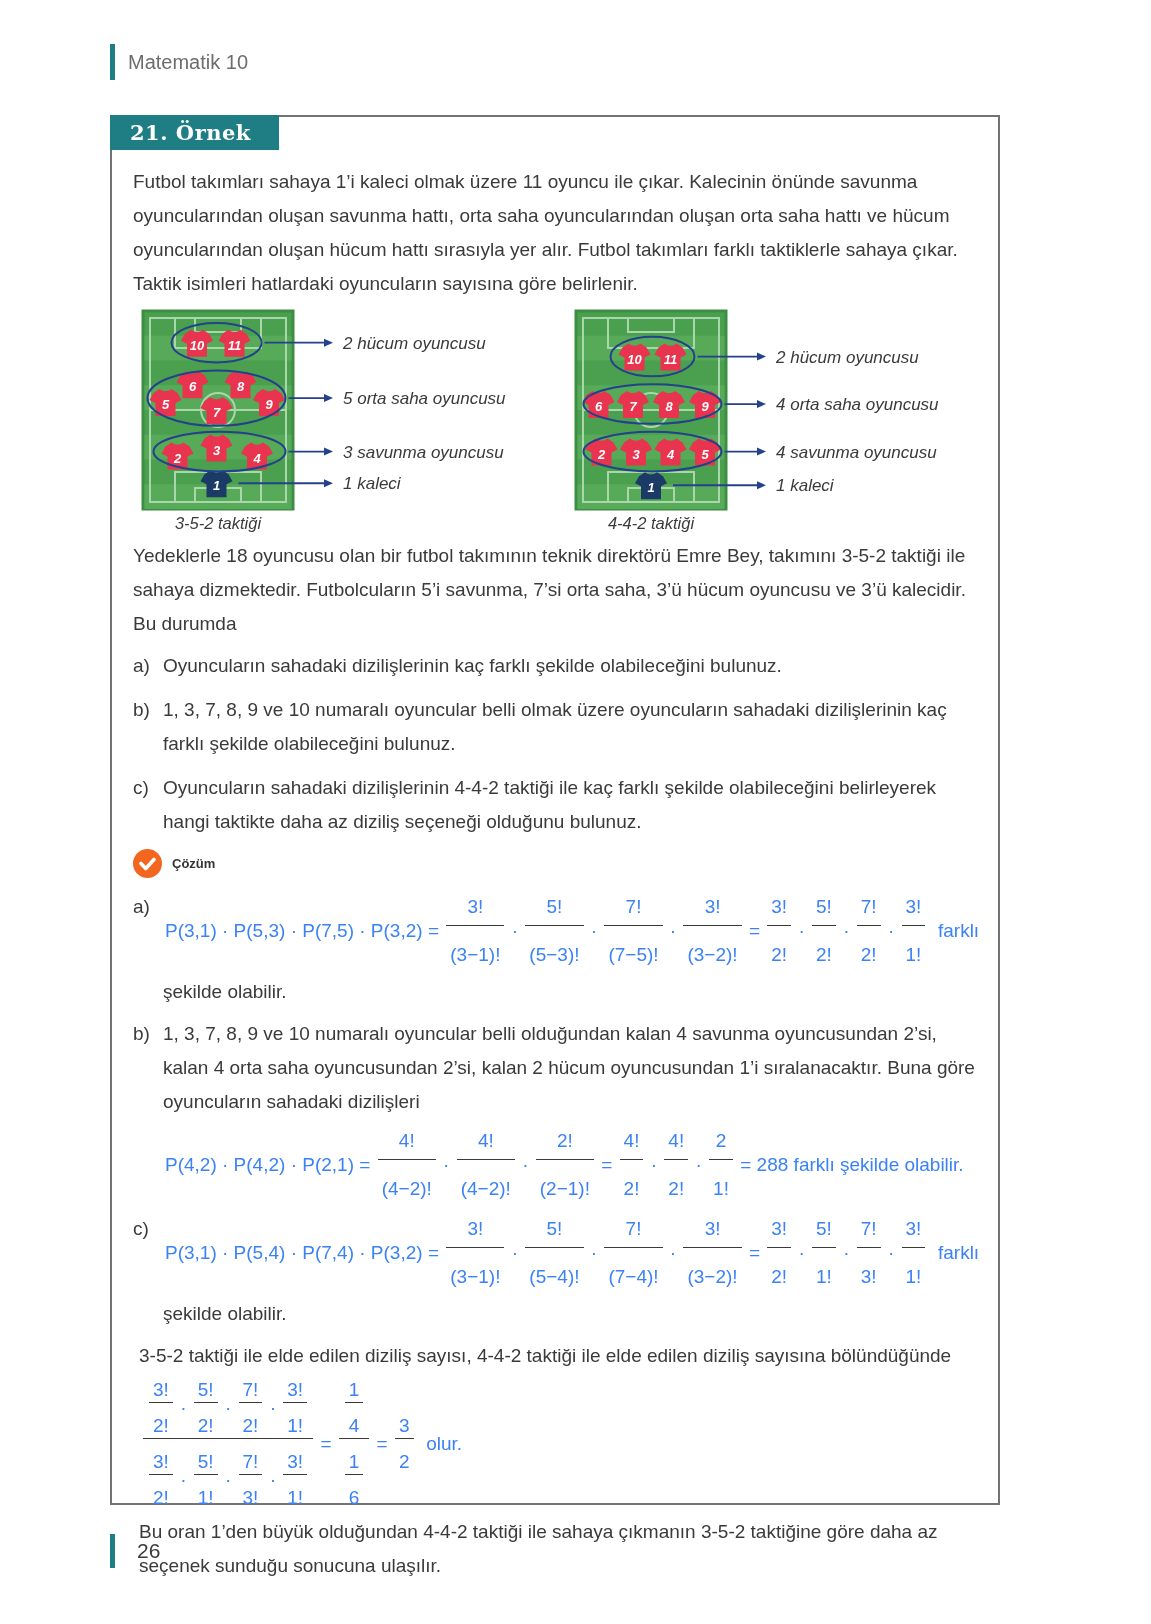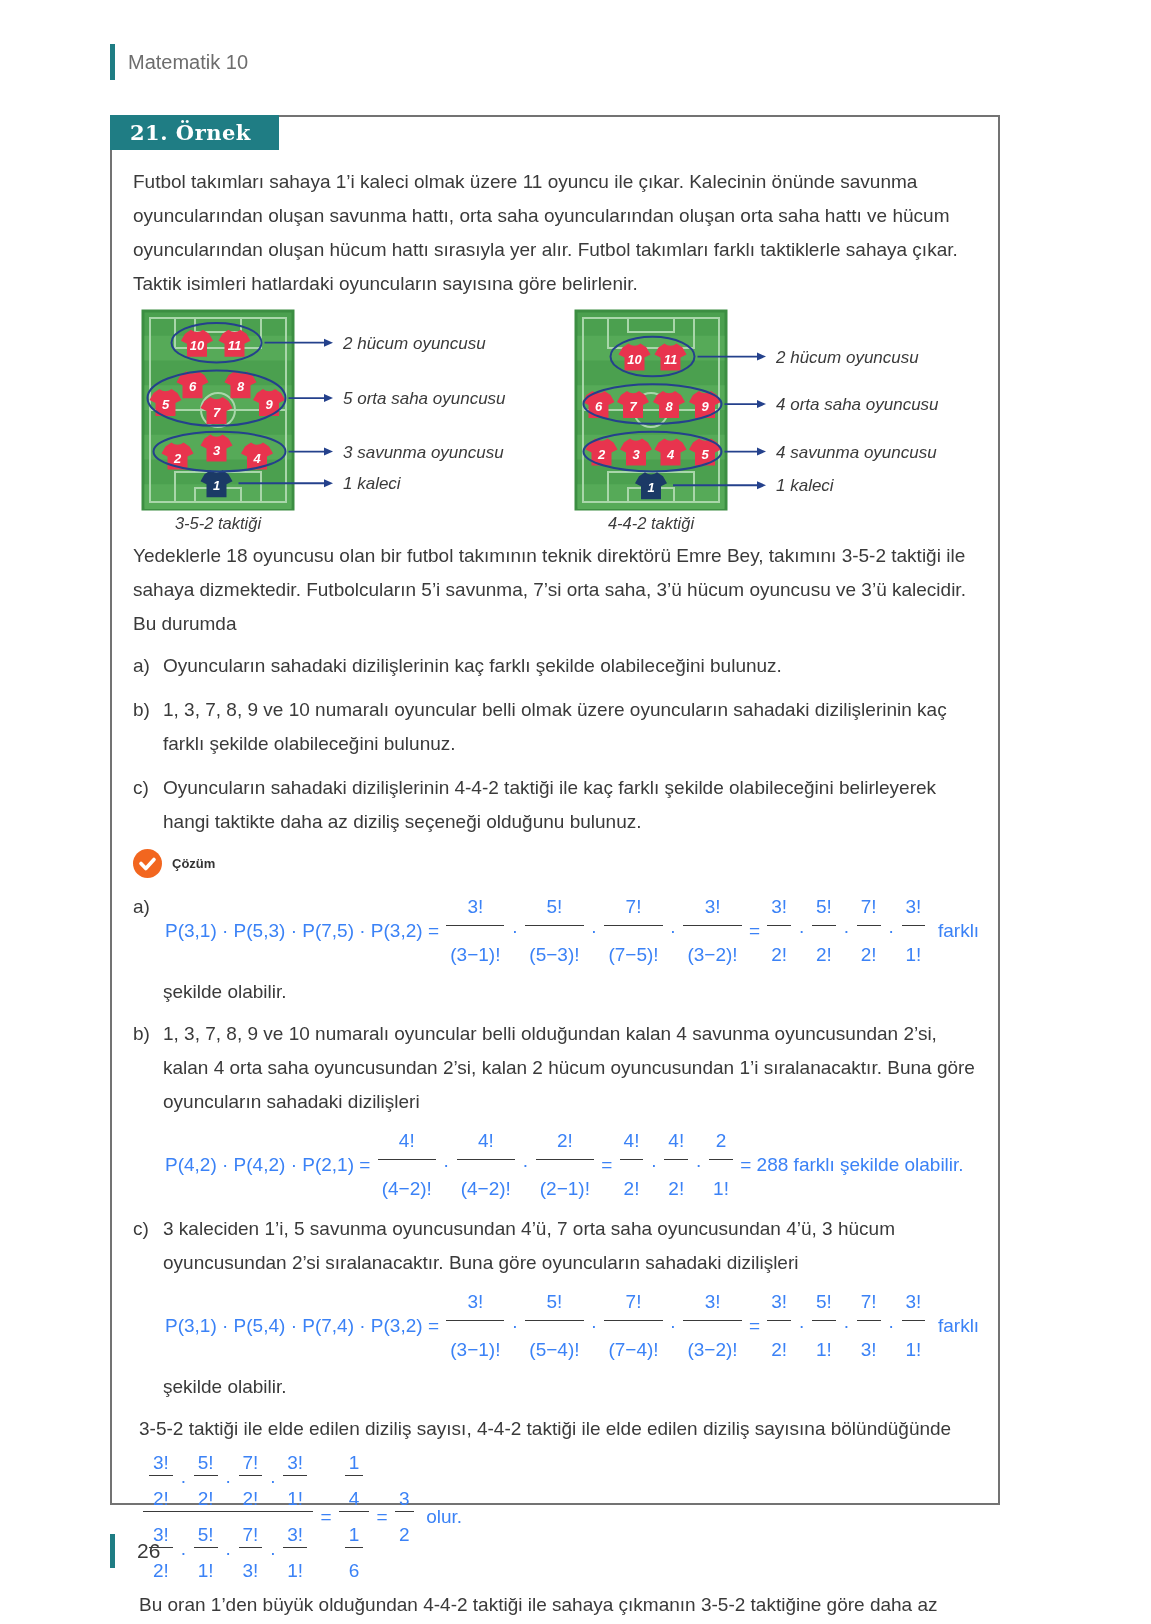--- a/index.html
+++ b/index.html
@@ -328,21 +328,20 @@
             <span class="num">2</span>
             <span class="den">1!</span>
           </span>
           <span class="mtxt"> = 288 farklı şekilde olabilir.</span>
         </div>
       
     </div>
 
     <div class="part body-text">
       <span class="lbl">c)</span>
-      <span>3 kaleciden 1’i, 5 savunma oyuncusundan 4’ü, 7 orta saha oyuncusundan 4’ü, 3 hücum oyuncusundan 2’si sıralanacaktır. Buna göre oyuncuların sahadaki dizilişleri</span>
       <div class="formula">
           <span class="mtxt">P(3,1) · P(5,4) · P(7,4) · P(3,2) = </span>
           <span class="frac">
             <span class="num">3!</span>
             <span class="den">(3−1)!</span>
           </span>
           <span class="mtxt"> · </span>
           <span class="frac">
             <span class="num">5!</span>
             <span class="den">(5−4)!</span>

